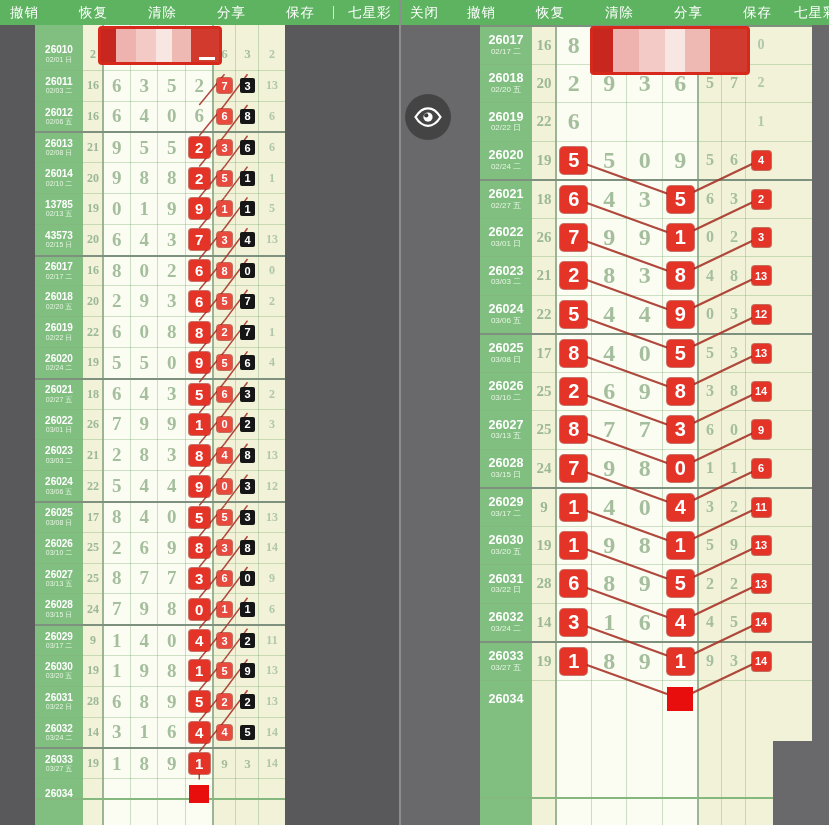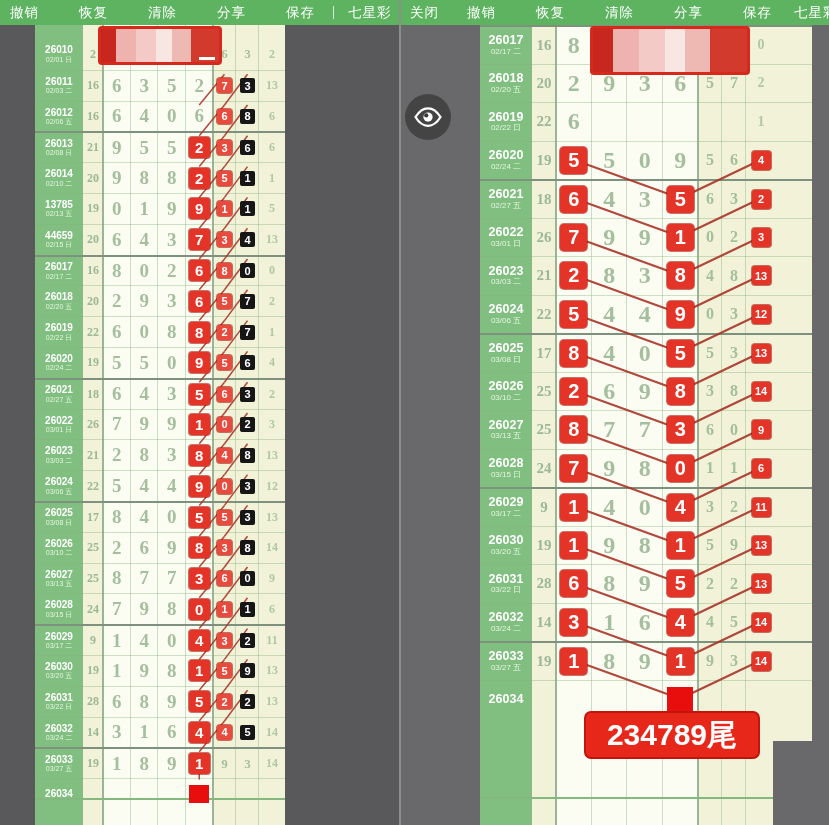--- a/index.html
+++ b/index.html
@@ -271,21 +271,21 @@
           </div>
           <div class="cell cz" style="width: 23px;">
             <div class="mk b">1</div>
           </div>
           <div class="cell lz" style="width: 26px;">
             <span class="dg">5</span>
           </div>
         </div>
         <div class="crow" style="height: 30.8px;">
           <div class="cell issuebox" style="width: 48px;">
-            <div class="inum">44659</div>
+            <div class="inum">43573</div>
             <div class="idate">02/15 日</div>
           </div>
           <div class="cell" style="width: 20px;">
             <span class="sum">20</span>
           </div>
           <div class="cell wz" style="width: 27.5px;">
             <span class="dg">6</span>
           </div>
           <div class="cell wz" style="width: 27.5px;">
             <span class="dg">4</span>
@@ -1454,16 +1454,15 @@
         <line x1="93.75" y1="558.25" x2="200.25" y2="596.75" stroke="#a8352a" stroke-width="2.2" opacity="0.9"></line>
         <line x1="281" y1="558.25" x2="200.25" y2="596.75" stroke="#a8352a" stroke-width="2.2" opacity="0.9"></line>
         <line x1="93.75" y1="596.75" x2="200.25" y2="635.25" stroke="#a8352a" stroke-width="2.2" opacity="0.9"></line>
         <line x1="281" y1="596.75" x2="200.25" y2="635.25" stroke="#a8352a" stroke-width="2.2" opacity="0.9"></line>
         <line x1="93.75" y1="635.25" x2="200.25" y2="673.75" stroke="#a8352a" stroke-width="2.2" opacity="0.9"></line>
         <line x1="281" y1="635.25" x2="200.25" y2="673.75" stroke="#a8352a" stroke-width="2.2" opacity="0.9"></line>
       </svg>
     <div class="hline" style="top:772px;width:293px"></div>
     <div class="censor censor-r"></div>
     <div class="corner"></div>
-    <div class="redlabel tail-r">234789尾</div>
   </div>
 </div>
 <div class="seam"></div>
 
 </body></html>

